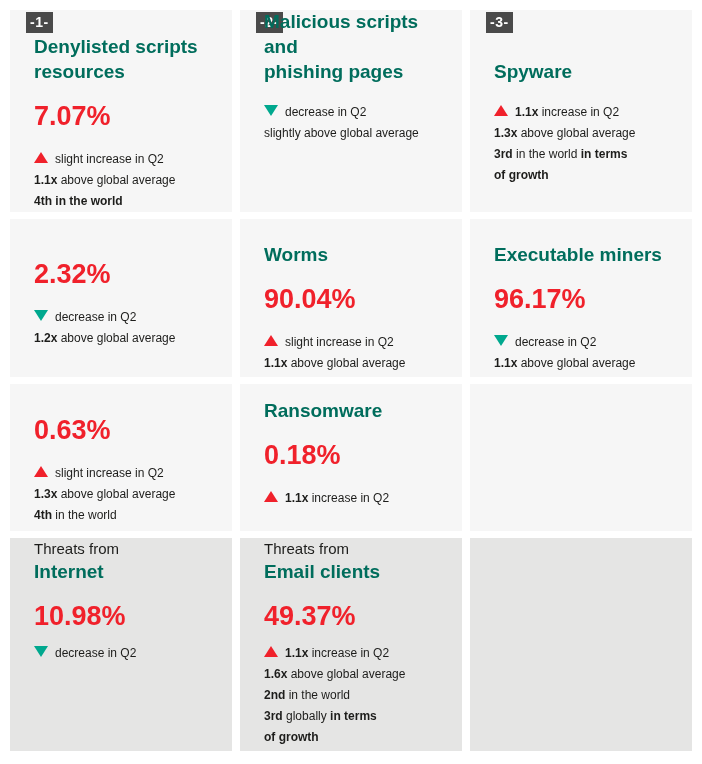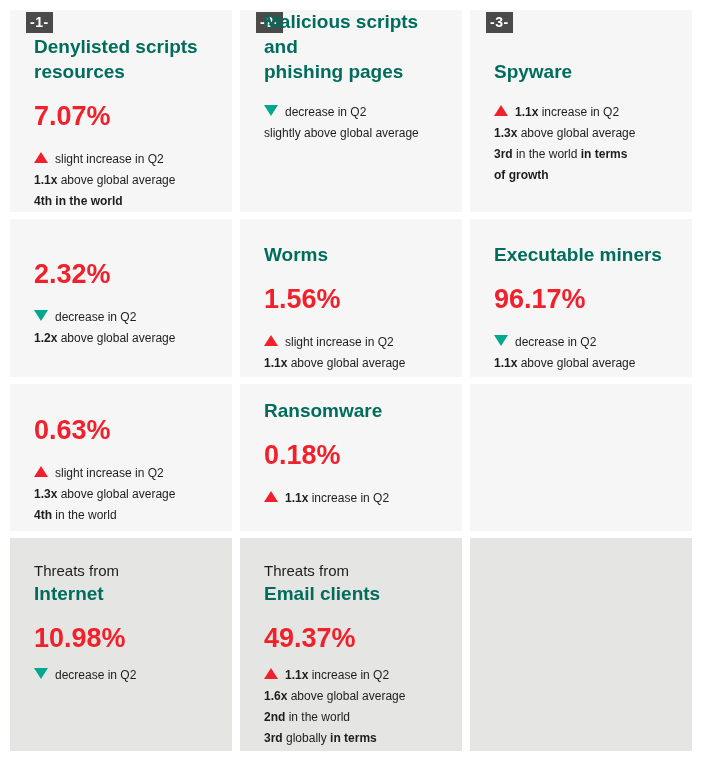--- a/index.html
+++ b/index.html
@@ -40,21 +40,21 @@
     font-weight: bold;
     font-size: 14px;
     line-height: 17px;
     padding: 2px 4px 2px 4px;
     margin: 2px 0 0 16px;
     letter-spacing: 0.5px;
   }
   .card-content { padding: 0 14px 0 24px; }
   .card.r2 .card-content { padding-top: 23px; }
   .card.r3 .card-content { padding-top: 14px; }
-  .card.r4 .card-content { padding-top: 22px; }
+  .card.r4 .card-content { }
   .title-block {
     color: var(--teal);
     font-weight: bold;
     font-size: 19px;
     line-height: 25px;
   }
   .card.r1 .title-block {
     height: 51px;
     display: flex;
     flex-direction: column;
@@ -157,21 +157,21 @@
         </div>
     </div>
   </div>
     <div class="card r2">
 
     <div class="card-content">
 
       <div class="title-block">
           <div>Worms</div>
         </div>
-      <div class="value">1.56%</div>
+      <div class="value">90.04%</div>
       <div class="details">
           <div class="detail-line"><span class="tri tri-up"></span><span>slight increase in Q2</span></div>
           <div class="detail-line"><b>1.1x</b><span> above global average</span></div>
         </div>
     </div>
   </div>
     <div class="card r2">
 
     <div class="card-content">
 

